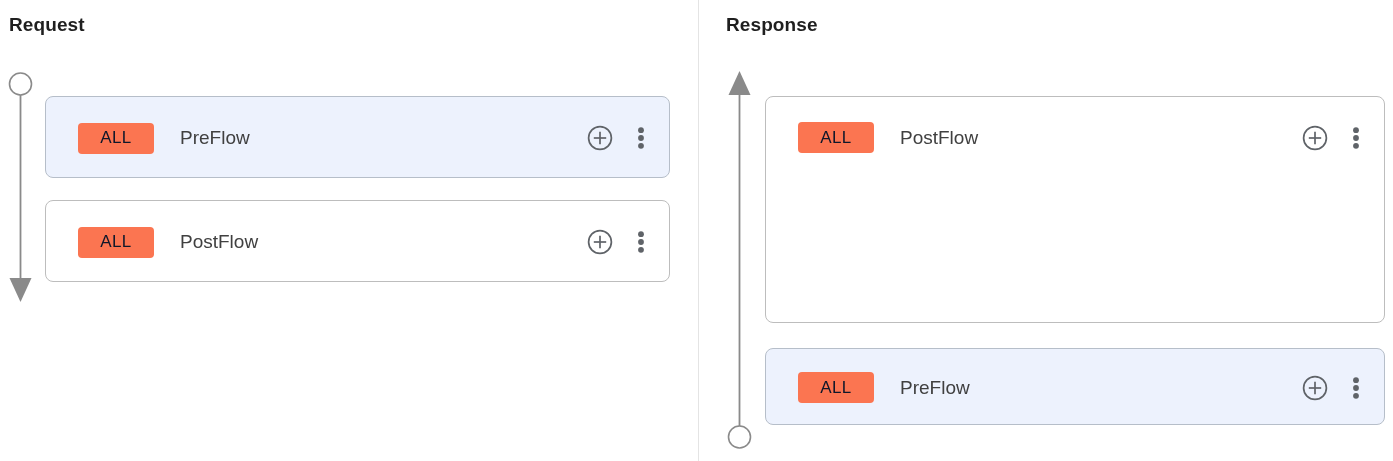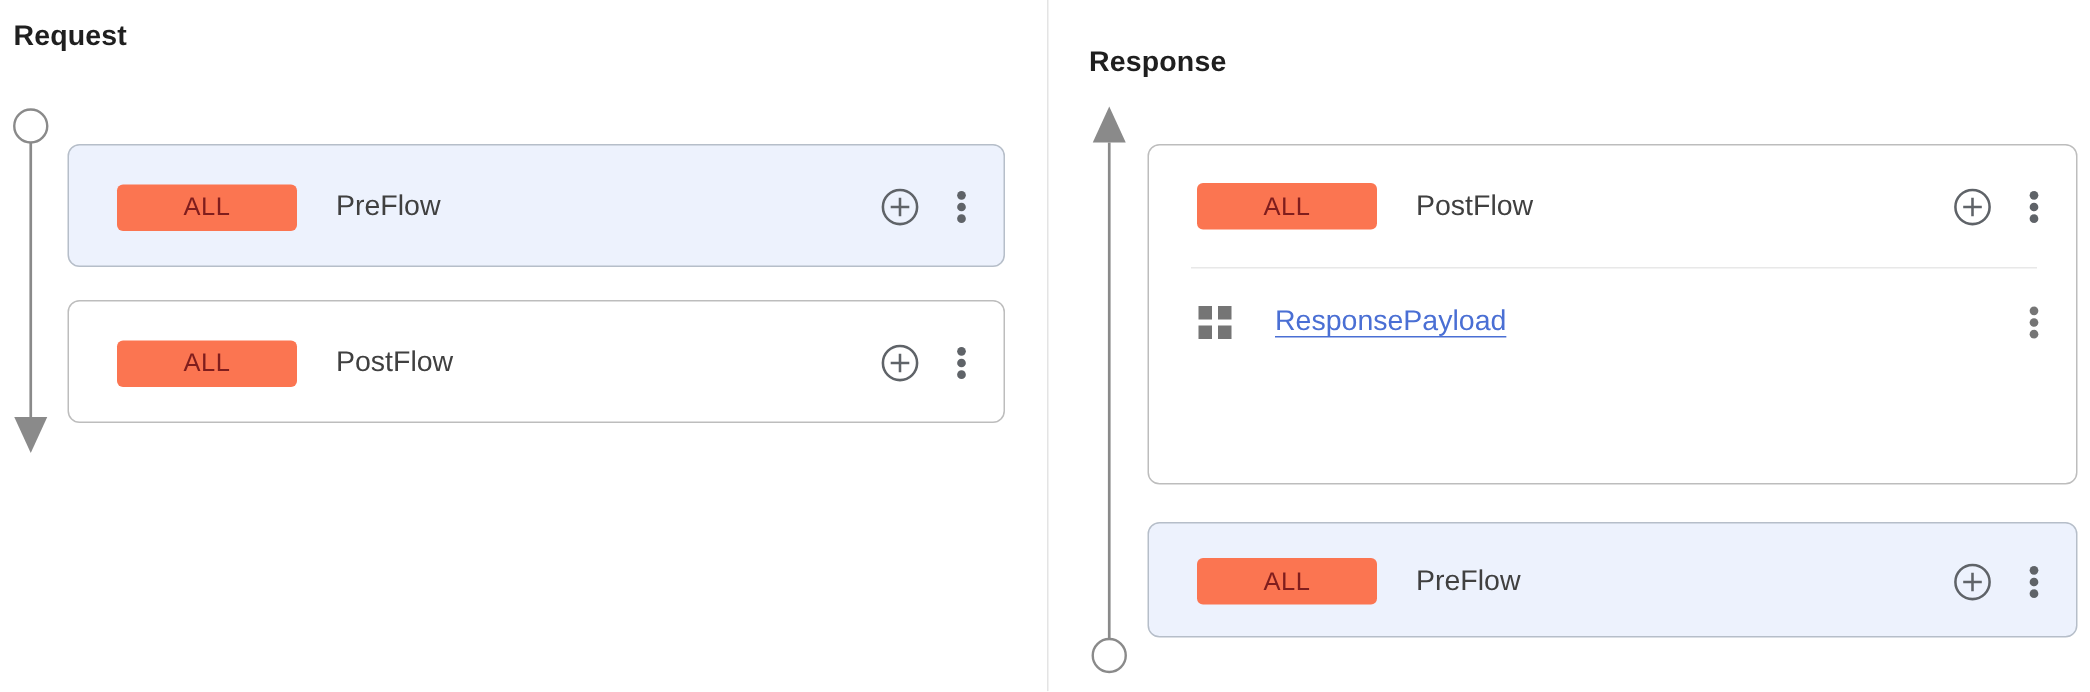--- a/index.html
+++ b/index.html
@@ -33,21 +33,21 @@
   
   .panel-heading {
     position: absolute;
     font-size: 19px;
     font-weight: 700;
     color: #1f1f1f;
     letter-spacing: 0.1px;
     white-space: nowrap;
   }
   #request-heading { left: 9px; top: 14px; }
-  #response-heading { left: 726px; top: 31px; }
+  #response-heading { left: 726px; top: 14px; }
 
   
   .flow-arrow {
     position: absolute;
   }
   #request-flow-arrow { left: 5px; top: 70px; }
   #response-flow-arrow { left: 724px; top: 64px; }
 
   
   .flow-card {
@@ -67,27 +67,27 @@
     align-items: center;
     height: 52px;
     padding: 0 18px 0 32px;
     box-sizing: border-box;
   }
   .card-row.header-row { height: 52px; }
 
   
   .method-badge {
     flex: 0 0 auto;
-    width: 120px;
+    width: 76px;
     height: 31px;
     border-radius: 4px;
     display: flex;
     align-items: center;
     justify-content: center;
-    color: #7f1d1d;
+    color: #0f172a;
     font-size: 17px;
     font-weight: 400;
     letter-spacing: 0.4px;
   }
 
   .flow-name {
     margin-left: 26px;
     font-size: 19px;
     font-weight: 500;
     color: #404040;
@@ -232,40 +232,20 @@
       <div class="icon-btn kebab-icon">
         <svg width="20" height="26" viewBox="0 0 20 26" xmlns="http://www.w3.org/2000/svg">
           <circle cx="10" cy="5.2" r="2.9" fill="#5f6368"></circle>
           <circle cx="10" cy="13" r="2.9" fill="#5f6368"></circle>
           <circle cx="10" cy="20.8" r="2.9" fill="#5f6368"></circle>
         </svg>
       </div>
     </div>
 
 
-    <div class="policy-row" style="height:73px;">
-      <div class="policy-divider"></div>
-      <span class="grid-icon">
-        <svg width="24" height="24" viewBox="0 0 24 24" xmlns="http://www.w3.org/2000/svg">
-          <rect x="1" y="1" width="9" height="9" fill="#757575"></rect>
-          <rect x="14" y="1" width="9" height="9" fill="#757575"></rect>
-          <rect x="1" y="14" width="9" height="9" fill="#757575"></rect>
-          <rect x="14" y="14" width="9" height="9" fill="#757575"></rect>
-        </svg>
-      </span>
-      <a class="policy-link" href="#">ResponsePayload</a>
-      <div class="row-spacer"></div>
-      <div class="icon-btn kebab-icon">
-        <svg width="20" height="26" viewBox="0 0 20 26" xmlns="http://www.w3.org/2000/svg">
-          <circle cx="10" cy="5.2" r="2.9" fill="#757575"></circle>
-          <circle cx="10" cy="13" r="2.9" fill="#757575"></circle>
-          <circle cx="10" cy="20.8" r="2.9" fill="#757575"></circle>
-        </svg>
-      </div>
-    </div>
   </div>
 
   <div class="flow-card selected" style="left:765px; top:348px; width:620px; height:77px;">
     <div class="card-row header-row" style="height:77px;">
       <div class="method-badge" style="background:#fb7551;">ALL</div>
       <div class="flow-name">PreFlow</div>
       <div class="row-spacer"></div>
       <div class="icon-btn plus-circle-icon">
         <svg width="26" height="26" viewBox="0 0 26 26" xmlns="http://www.w3.org/2000/svg">
           <circle cx="13" cy="13" r="11.4" fill="none" stroke="#5f6368" stroke-width="1.7"></circle>

